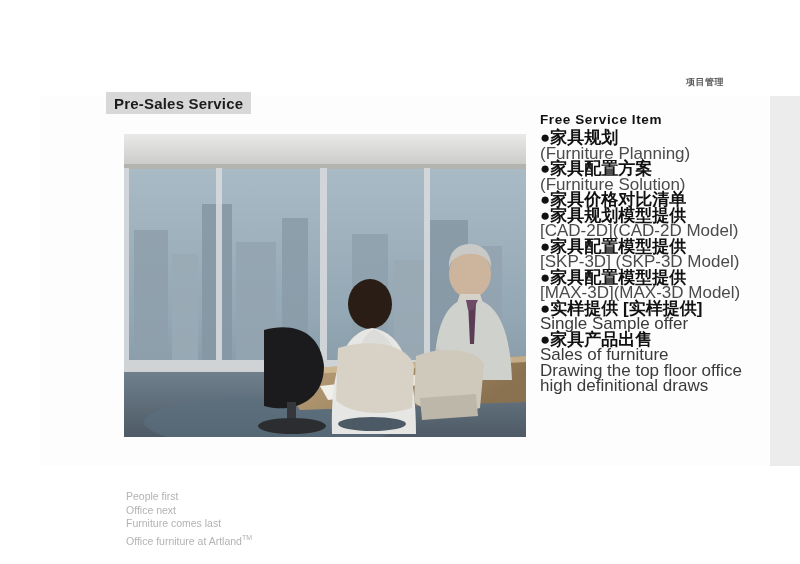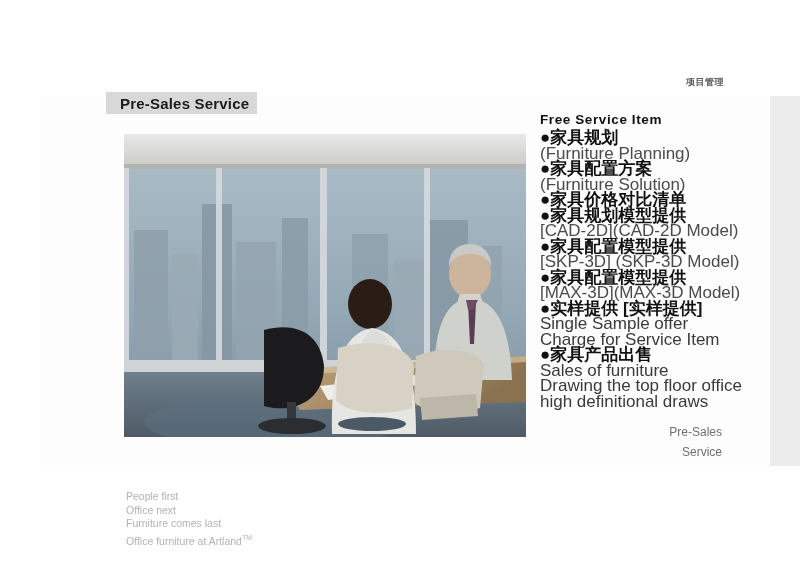--- a/index.html
+++ b/index.html
@@ -53,21 +53,21 @@
     font-weight: bold;
   }
 
   
   .title-wrap {
     position: absolute;
     left: 66px;
     top: 92px;
     height: 22px;
     background: #d8d8d8;
-    padding: 0 8px 0 14px;
+    padding: 0 8px 0 8px;
     display: flex;
     align-items: center;
   }
   .title-text {
     font-size: 15px;
     font-weight: bold;
     color: #1c1c1c;
     letter-spacing: 0.2px;
     white-space: nowrap;
   }
@@ -266,32 +266,27 @@
 
     <div class="line cn">●家具配置模型提供</div>
     <div class="line en"> [SKP-3D]  (SKP-3D Model)</div>
 
     <div class="line cn">●家具配置模型提供</div>
     <div class="line en">[MAX-3D](MAX-3D Model)</div>
 
     <div class="line cn">●实样提供 [实样提供]</div>
     <div class="line en-dark">Single Sample offer</div>
 
-    <div class="line en-dark">Charge  for  Service  Item</div>
 
     <div class="line cn">●家具产品出售</div>
     <div class="line en-dark">Sales of furniture</div>
 
     <div class="line en-dark wrapline">Drawing the top floor office high definitional draws</div>
   </div>
 
-  <div class="side-tab">
-    <div>Pre-Sales</div>
-    <div>Service</div>
-  </div>
 
   <div class="footer">
     <div>People first</div>
     <div>Office next</div>
     <div>Furniture comes last</div>
     <div><span>Office furniture at Artland</span><span class="tm">TM</span></div>
   </div>
 
 </div>
 

